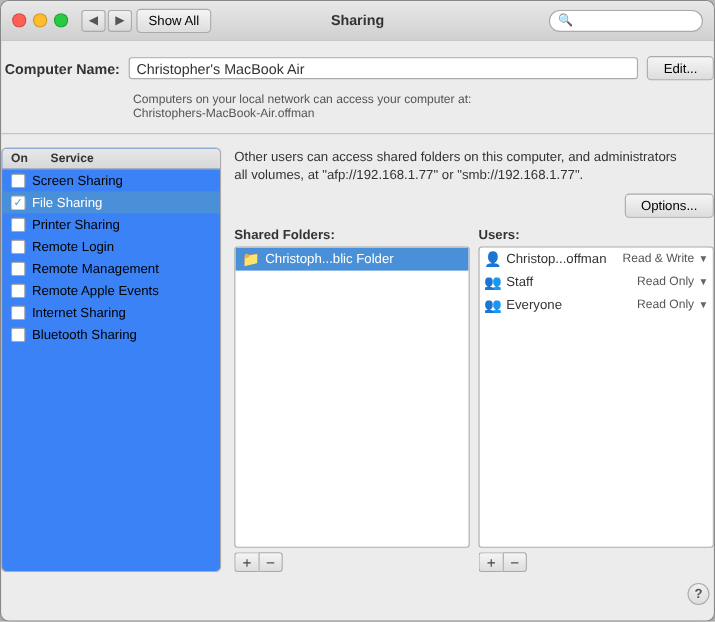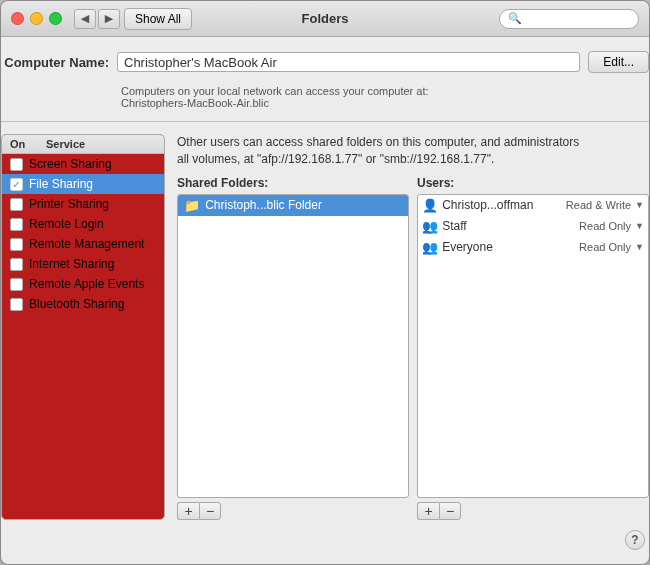--- a/index.html
+++ b/index.html
@@ -157,25 +157,25 @@
     }
     
     .main-panel {
       display: flex;
       gap: 12px;
       flex: 1;
       min-height: 0;
     }
     
     .services-list {
-      width: 164px;
+      width: 200px;
       flex-shrink: 0;
       border: 1px solid #aaa;
       border-radius: 5px;
-      background: #b91c1c;
+      background: #3b82f6;
       display: flex;
       flex-direction: column;
       overflow: hidden;
     }
     .services-header {
       display: flex;
       gap: 0;
       background: linear-gradient(to bottom, #e8e8e8, #d8d8d8);
       border-bottom: 1px solid #bbb;
       padding: 3px 8px;
@@ -411,39 +411,39 @@
     <div class="traffic-lights">
       <div class="traffic-light close"></div>
       <div class="traffic-light minimize"></div>
       <div class="traffic-light maximize"></div>
     </div>
     <div class="nav-buttons">
       <div class="nav-btn">◀</div>
       <div class="nav-btn">▶</div>
     </div>
     <div class="show-all-btn">Show All</div>
-    <div class="titlebar-title">Folders</div>
+    <div class="titlebar-title">Sharing</div>
     <div class="search-box">
       <span class="search-icon-small">🔍</span>
     </div>
   </div>
 
   <div class="content">
 
     <div class="name-section">
       <div class="name-row-inner">
         <div style="width:108px; text-align:right; flex-shrink:0;">
           <span class="computer-name-label">Computer Name:</span>
         </div>
         <input class="computer-name-input" type="text" value="Christopher's MacBook Air" style="">
         <div class="edit-btn">Edit...</div>
       </div>
       <div class="computer-name-sub">
         <span>Computers on your local network can access your computer at:</span><br>
-        <span>Christophers-MacBook-Air.blic</span>
+        <span>Christophers-MacBook-Air.offman</span>
       </div>
     </div>
 
     <div class="divider-line"></div>
 
     <div class="main-panel">
 
       <div class="services-list">
         <div class="services-header">
           <span class="col-on">On</span>
@@ -465,37 +465,40 @@
           <div class="service-item">
             <div class="service-checkbox"></div>
             <span class="service-name">Remote Login</span>
           </div>
           <div class="service-item">
             <div class="service-checkbox"></div>
             <span class="service-name">Remote Management</span>
           </div>
           <div class="service-item">
             <div class="service-checkbox"></div>
+            <span class="service-name">Remote Apple Events</span>
+          </div>
+          <div class="service-item">
+            <div class="service-checkbox"></div>
             <span class="service-name">Internet Sharing</span>
-          </div>
-          <div class="service-item">
-            <div class="service-checkbox"></div>
-            <span class="service-name">Remote Apple Events</span>
           </div>
           <div class="service-item">
             <div class="service-checkbox"></div>
             <span class="service-name">Bluetooth Sharing</span>
           </div>
         </div>
       </div>
 
       <div class="detail-panel">
         <div class="detail-description">
           <span>Other users can access shared folders on this computer, and administrators</span><br>
           <span>all volumes, at "afp://192.168.1.77" or "smb://192.168.1.77".</span>
+        </div>
+        <div class="options-row">
+          <div class="options-btn">Options...</div>
         </div>
 
         <div class="folders-users-wrapper">
           <div class="folders-users">
 
             <div class="folders-section">
               <span class="section-label">Shared Folders:</span>
               <div class="list-box">
                 <div class="list-item-row selected">
                   <span class="folder-icon">📁</span>

